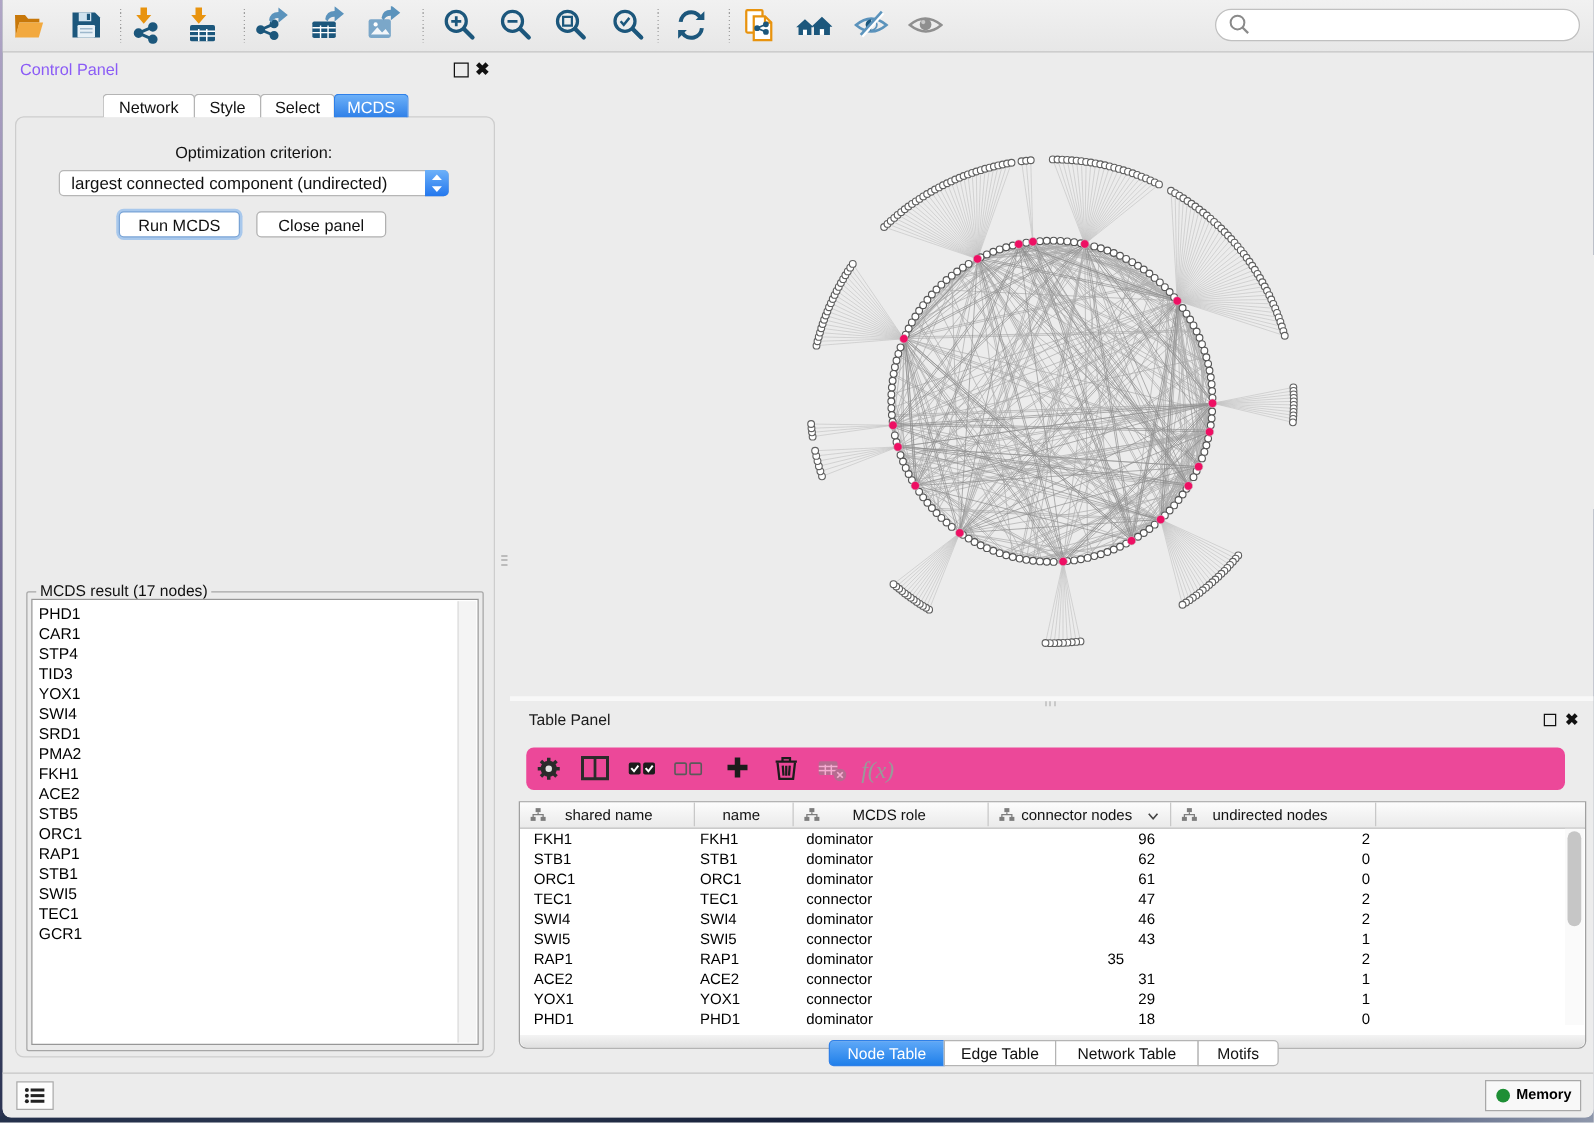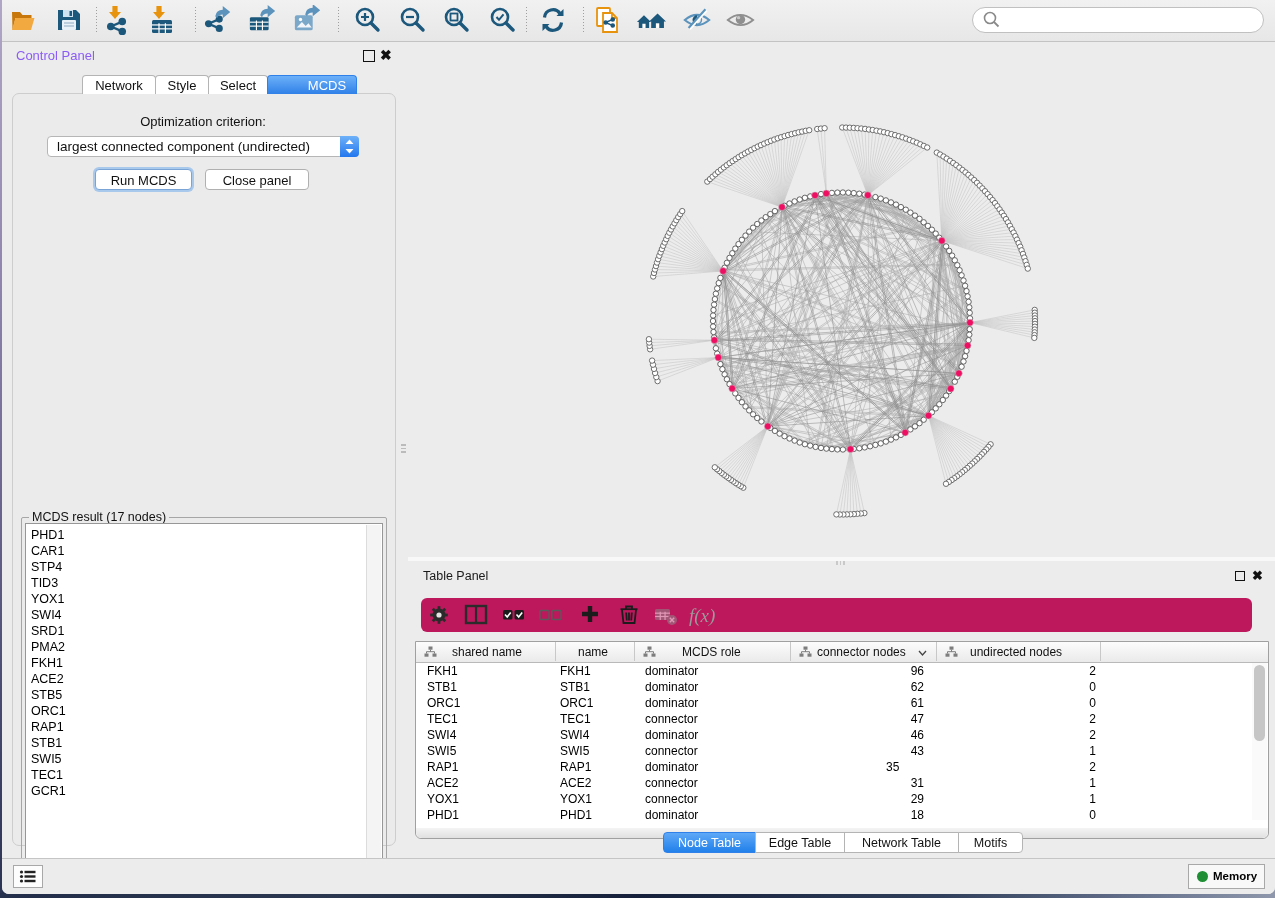--- a/index.html
+++ b/index.html
@@ -28,21 +28,21 @@
 #combo{position:absolute;left:45px;top:136px;width:312px;height:21px;background:#fff;
   border:1px solid #b6b6b6;border-radius:4px;box-sizing:border-box;}
 #combo .txt{position:absolute;left:9px;top:2px;font-size:13.5px;color:#111;white-space:nowrap;}
 #spin{position:absolute;right:-1px;top:-1px;width:19px;height:21px;
   background:linear-gradient(#6db1f9,#2377ee);border-radius:0 4px 4px 0;}
 .btn{position:absolute;top:169px;height:21px;background:#fff;border:1px solid #b0b0b0;
   border-radius:4px;font-size:13px;text-align:center;line-height:21px;color:#111;box-sizing:border-box;}
 #runbtn{left:93px;width:97px;border:1px solid #7aa4d6;box-shadow:0 0 0 2px #a8c8ec;}
 #closebtn{left:203px;width:104px;}
 #fieldset{position:absolute;left:19px;top:473px;width:364px;height:366px;
-  border:1px solid #a6a6a6;border-radius:2px;margin-top:44px;}
+  border:1px solid #a6a6a6;border-radius:2px;}
 #fslegend{position:absolute;left:7px;top:-8px;background:#ebebeb;padding:0 3px;
   font-size:12.5px;color:#111;white-space:nowrap;}
 #mcdslist{position:absolute;left:3px;top:5px;right:3px;bottom:4px;background:#fff;
   border:1px solid #979797;}
 #mcdslist .items{position:absolute;left:5px;top:3px;font-size:12.5px;line-height:16px;color:#000;}
 #mcdssb{position:absolute;right:1px;top:1px;width:14px;bottom:1px;background:#f4f4f4;
   border-left:1px solid #dcdcdc;}
 
 #netwin{position:absolute;left:405px;top:41px;right:0;height:516px;
   border-left:1px solid #9b9b9b;background:#fff;}
@@ -50,21 +50,21 @@
   background:linear-gradient(#f4f4f4,#d2d2d2);border-bottom:1px solid #9e9e9e;}
 #nettitle .t{position:absolute;left:0;width:1005px;text-align:center;top:3px;
   font-size:13px;color:#2a2a2a;}
 .tl{position:absolute;top:4.5px;width:12px;height:12px;border-radius:50%;}
 #corner{position:absolute;left:0;top:0;width:0;height:0;
   border-left:7px solid #2a66c8;border-bottom:7px solid transparent;}
 
 #tablepanel{position:absolute;left:405px;top:561px;right:0;height:298px;background:#ececec;}
 #tp-title{position:absolute;left:16px;top:8px;font-size:12.5px;color:#1a1a1a;}
 #tp-toolbar{position:absolute;left:14px;top:37px;right:23px;height:34px;
-  background:#be185d;border-radius:6px;}
+  background:#ec4899;border-radius:6px;}
 #tablebox{position:absolute;left:8px;top:80px;right:6px;height:196px;background:#fff;
   border:1px solid #a0a0a0;border-radius:0 0 6px 6px;}
 #thead{position:absolute;left:0;top:0;height:20px;right:0;
   background:linear-gradient(#fcfcfc,#eaeaea);border-bottom:1px solid #b9b9b9;
   font-size:12px;color:#111;}
 .thcell{position:absolute;top:0;height:19px;border-right:1px solid #c8c8c8;}
 .trow{position:absolute;left:0;right:0;height:16px;font-size:12px;color:#000;}
 .tc{position:absolute;top:1px;white-space:nowrap;}
 #tsb{position:absolute;right:1px;top:21px;width:15px;bottom:18px;background:#fafafa;}
 #tsb .thumb{position:absolute;left:2px;top:2px;width:11px;height:76px;background:#c6c6c6;border-radius:6px;}
@@ -219,21 +219,21 @@
       </div>
   </div>
 
   <div id="cp-title">Control Panel</div>
   <div class="wbtn" style="left:361px;top:50px;width:10px;height:10px;border:1.5px solid #111;"></div>
   <div class="wbtn" style="left:378px;top:47px;font-size:14px;">✖</div>
   <div id="tabpane"></div>
   <div class="tab" style="left:80px;width:72px;">Network</div>
   <div class="tab" style="left:153px;width:52px;">Style</div>
   <div class="tab" style="left:206px;width:58px;">Select</div>
-  <div class="tab tabsel" style="left:265px;width:58px;padding-left:30px;">MCDS</div>
+  <div class="tab tabsel" style="left:265px;width:58px;">MCDS</div>
   <div id="optlabel">Optimization criterion:</div>
   <div id="combo">
       <span class="txt">largest connected component (undirected)</span>
     <div id="spin">
         <svg width="19" height="21" viewBox="0 0 19 21" style="position:absolute;left:0;top:0">
           <path d="M9.5 3.5 l4 4.5 h-8 z" fill="#fff"></path>
           <path d="M9.5 17.5 l4 -4.5 h-8 z" fill="#fff"></path>
         </svg>
       </div>
   </div>

